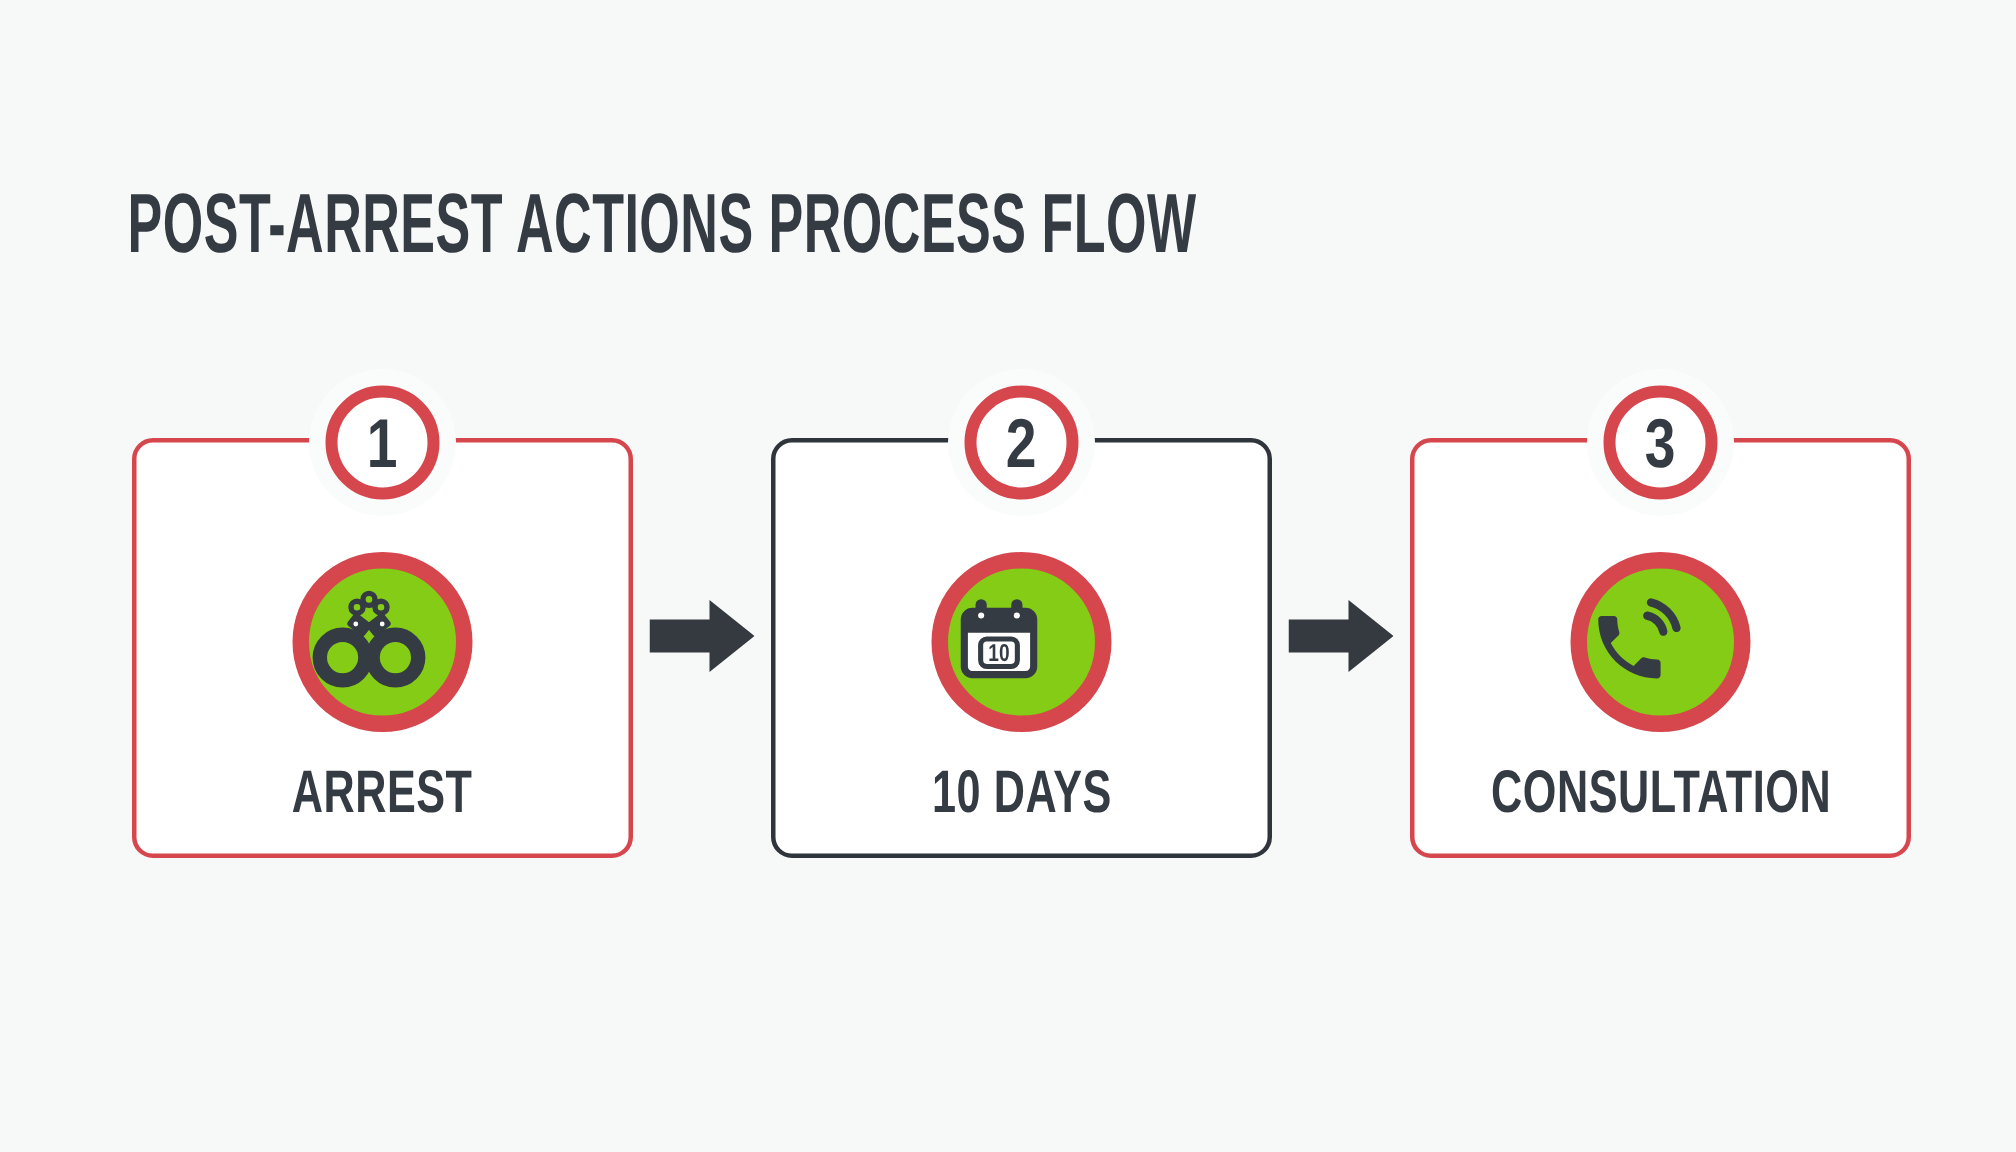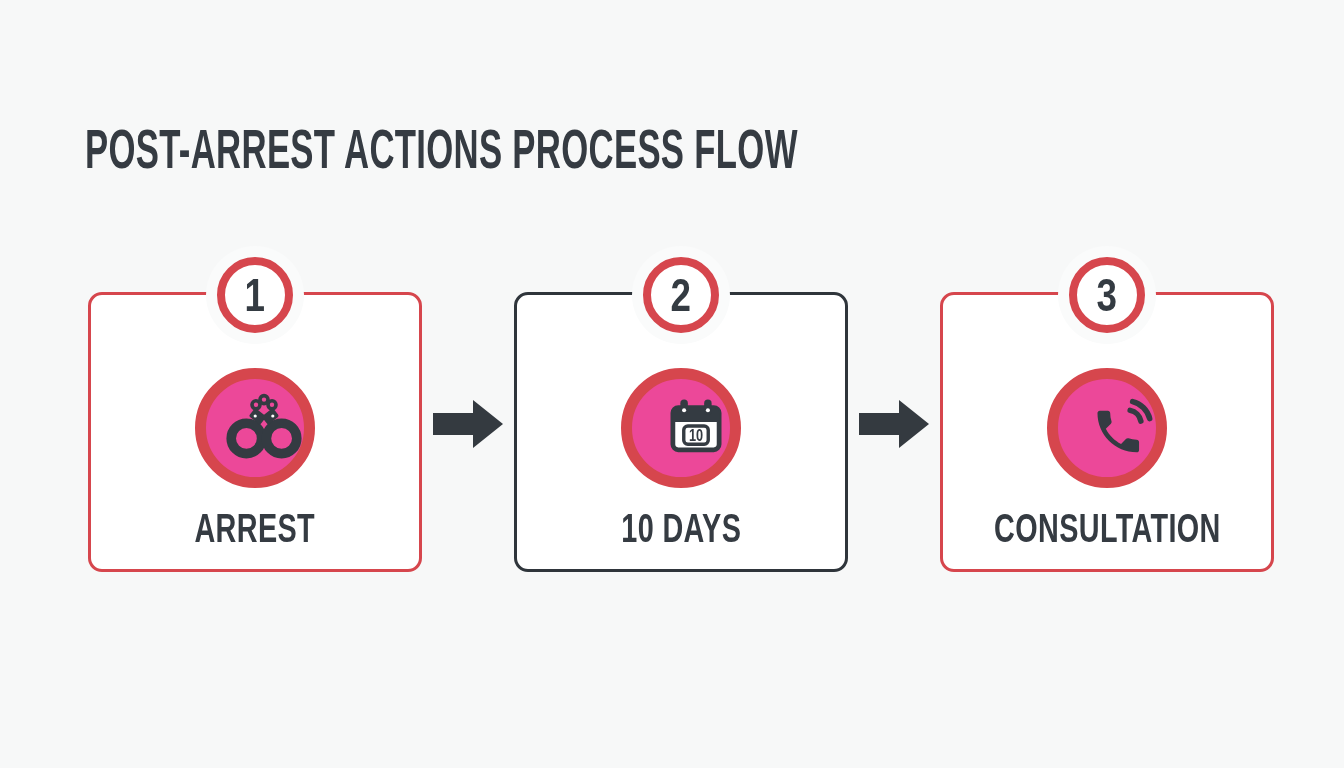--- a/index.html
+++ b/index.html
@@ -32,22 +32,22 @@
     box-shadow:0 0 0 11px #fafbfb;
     display:flex;align-items:center;justify-content:center;
   }
   .badge-num{
     font-size:46px;font-weight:bold;color:#343b42;line-height:1;
     transform:scaleX(0.8);
   }
   .icon-circle{
     margin-top:73px;
     width:120px;height:120px;box-sizing:border-box;border-radius:50%;
-    background:#ec4899;border:11px solid #d6464d;
-    display:flex;align-items:center;justify-content:flex-end;
+    background:#84cc16;border:11px solid #d6464d;
+    display:flex;align-items:center;justify-content:flex-start;
   }
   .step-label{
     margin-top:18px;
     font-size:40px;font-weight:bold;color:#353b42;
     white-space:nowrap;letter-spacing:0.5px;
     transform:scaleX(0.72);transform-origin:center;
   }
   .connector{
     width:92px;display:flex;align-items:center;justify-content:center;
     transform:translateY(-8px);

